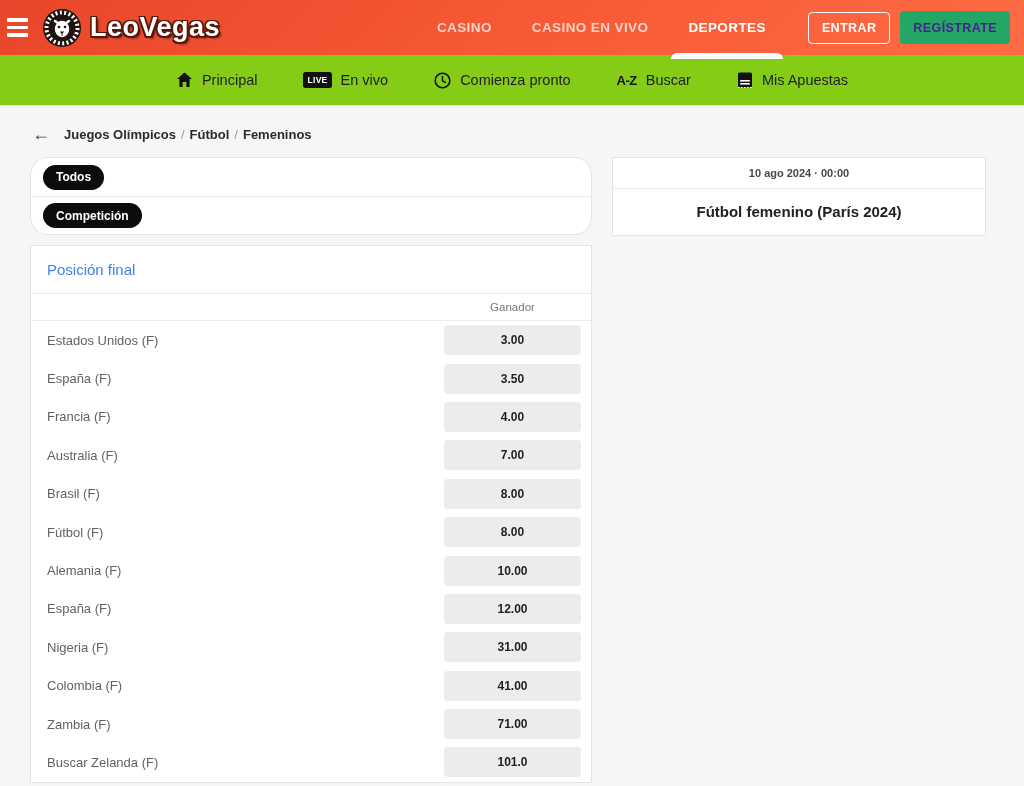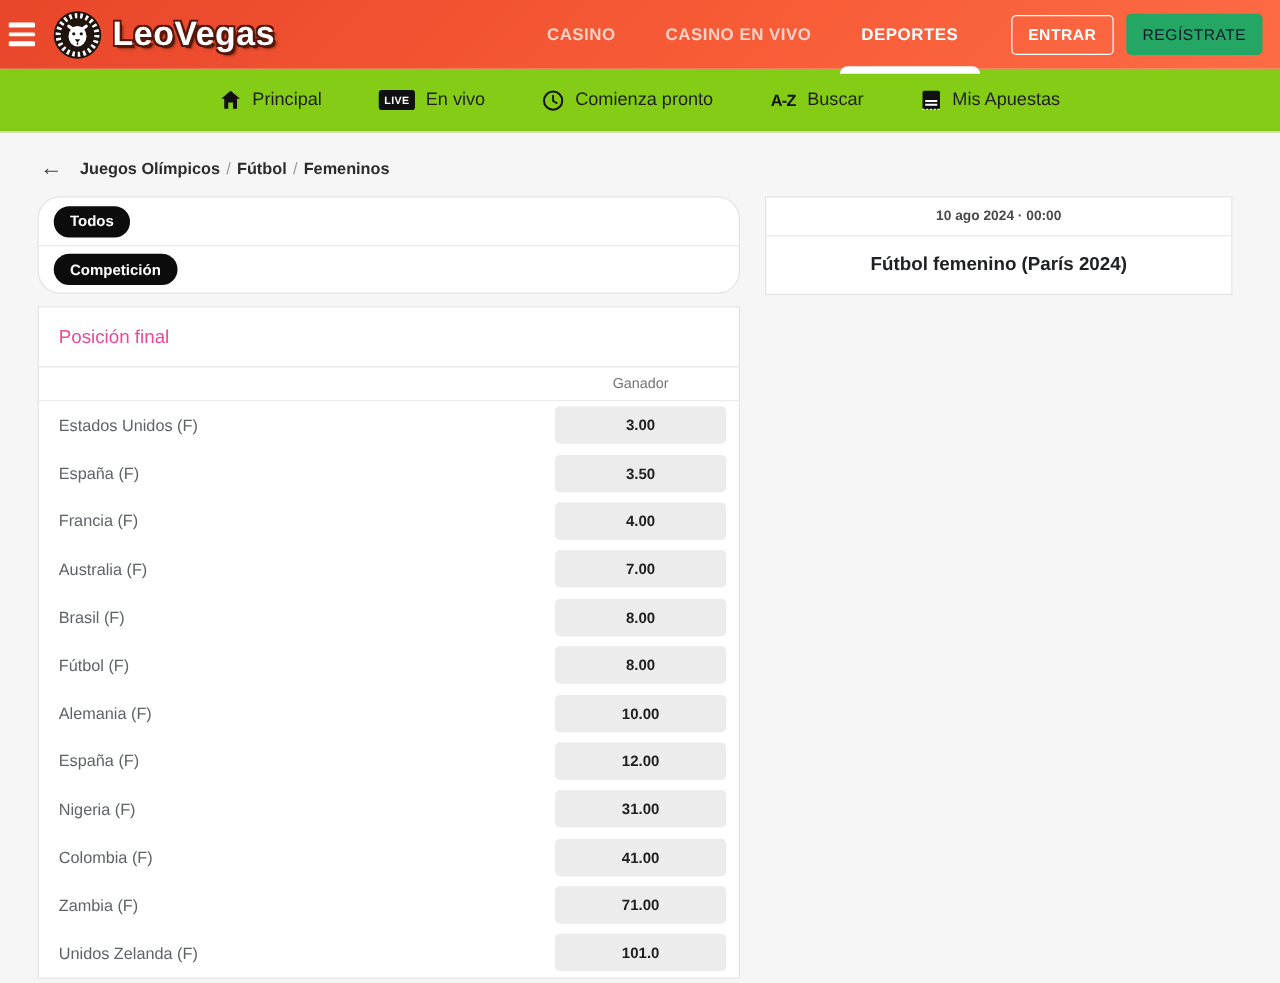--- a/index.html
+++ b/index.html
@@ -39,21 +39,21 @@
     bottom:0; width:112px; height:6px; background:#fff; border-radius:6px 6px 0 0;
   }
   .auth { display:flex; align-items:center; gap:10px; margin:0 14px 0 22px; }
   .btn-login {
     background:transparent; border:1.5px solid #fff; border-radius:4px;
     color:#fff; font-weight:bold; font-size:12.5px; letter-spacing:.4px;
     padding:8px 13px; font-family:inherit; cursor:pointer;
   }
   .btn-register {
     background:var(--register-green,#24a765); border:none; border-radius:4px;
-    color:#0f172a; font-weight:normal; font-size:12.5px; letter-spacing:.4px;
+    color:#4c1d95; font-weight:bold; font-size:12.5px; letter-spacing:.4px;
     padding:9.5px 13px; font-family:inherit; cursor:pointer;
   }
 
   
   .subnav {
     height:51px; background:#84cc16; border-bottom:1px solid #e3e3e3;
     display:flex; align-items:center; justify-content:center; gap:46px;
   }
   .subnav-item { display:flex; align-items:center; gap:9px; cursor:pointer; }
   .subnav-item .lbl { font-size:14.5px; color:#1f1f1f; }
@@ -81,21 +81,21 @@
 
   .filter-card { margin-bottom:10px;border-radius:18px; }
   .filter-row { height:38px; display:flex; align-items:center; padding-left:12px; }
   .filter-row + .filter-row { border-top:1px solid #ececec; }
   .pill {
     background:var(--pill-black,#0c0c0c); color:#fff; border:none; border-radius:15px;
     font-size:12px; font-weight:bold; padding:5.5px 13px; font-family:inherit; cursor:pointer;
   }
 
   .market-header {
-    padding:15px 16px; font-size:15px; color:#ec4899; border-bottom:1px solid #e8e8e8;
+    padding:15px 16px; font-size:15px; color:#3b82f6; border-bottom:1px solid #e8e8e8;
   }
   .col-header { height:27px; display:flex; align-items:center; border-bottom:1px solid #ececec; }
   .col-header span {
     width:137px; margin-left:auto; margin-right:10px; text-align:center;
     font-size:11.5px; color:#757575;
   }
   .market-row { height:38.4px; display:flex; align-items:center; padding:0 10px 0 16px; }
   .team { font-size:13px; color:#5f6368; }
   .odds {
     width:137px; height:30px; margin-left:auto; flex:none;
@@ -266,21 +266,21 @@
     <span class="team">Colombia (F)</span>
     <button class="odds">41.00</button>
   </div>
 
   <div class="market-row">
     <span class="team">Zambia (F)</span>
     <button class="odds">71.00</button>
   </div>
 
   <div class="market-row">
-    <span class="team">Unidos Zelanda (F)</span>
+    <span class="team">Buscar Zelanda (F)</span>
     <button class="odds">101.0</button>
   </div>
 </div>
     </div>
   </section>
 
   <aside class="right-col">
     <div class="card event-card">
       <div class="event-date">10 ago 2024 · 00:00</div>
       <div class="event-title">Fútbol femenino (París 2024)</div>

